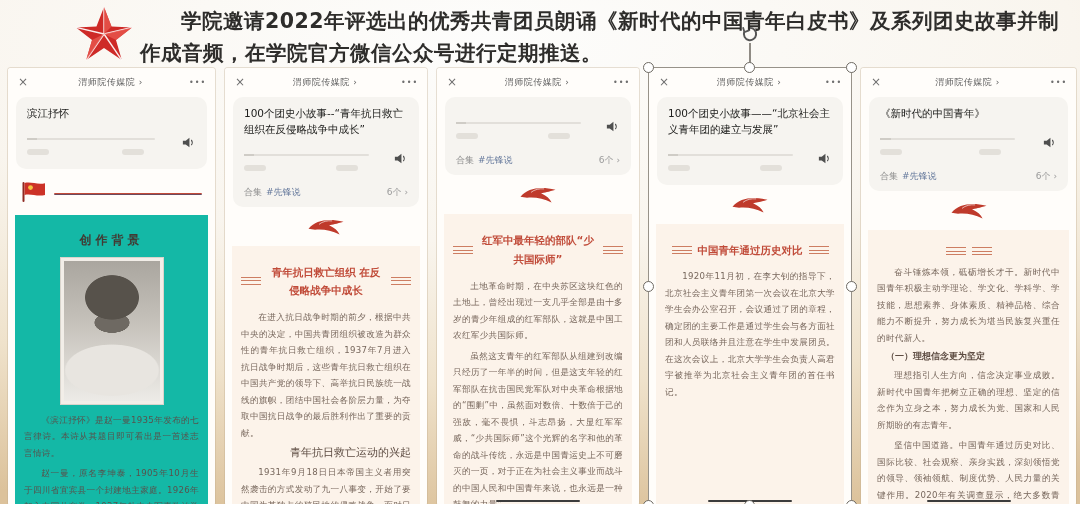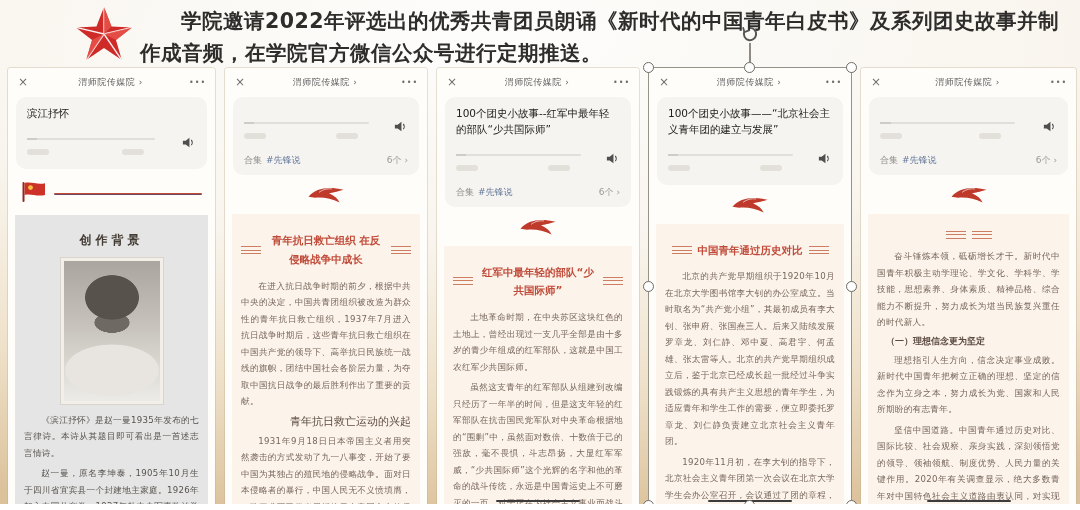--- a/index.html
+++ b/index.html
@@ -28,21 +28,21 @@
   .track:before{content:"";position:absolute;left:0;top:0;width:8%;height:100%;background:#cfccc6;}
   .tm{position:absolute;top:18px;width:22px;height:6px;border-radius:3px;background:#e3e0da;}
   .tm.t1{left:0}.tm.t2{left:56%}
   .spk{position:absolute;right:0;top:4px;width:15px;height:15px;}
   .coll{display:flex;justify-content:space-between;align-items:flex-end;margin-top:9px;font-size:9px;}
   .c-l{color:#8d8d8d;}.c-tag{color:#64789b;margin-left:4px;}.c-r{color:#9a9a9a;}
   .div-bird{margin:9px auto 0;width:42px;height:22px;flex-shrink:0;}
   .div-flag{display:flex;align-items:center;gap:7px;margin:12px 13px 0;flex-shrink:0;}
   .flagline{flex:1;height:2.5px;background:linear-gradient(180deg,#c24a38 55%,#6d4a5e 55%);border-radius:2px;}
   .article{flex:1;margin:8px 7px 0;background:#fcf3ea;overflow:hidden;padding:4px 9px 0;text-align:justify;}
-  .phone:nth-child(1) .article{background:#e5e5e5;}
+  .phone:nth-child(1) .article{background:#14b8a6;}
   .para{font-size:8.6px;line-height:1.92;color:#77675c;text-indent:2em;margin:4px 0;letter-spacing:.3px;}
   .phone:nth-child(1) .para{color:#57534d;}
   .h-red{display:flex;align-items:center;justify-content:center;gap:6px;margin:13px 0 9px;
     color:#c04a38;font-weight:bold;font-size:10.5px;line-height:1.8;text-align:center;}
   .h-red .htxt{max-width:150px;}
   .deco{width:20px;height:8px;flex-shrink:0;
     background:repeating-linear-gradient(180deg,#cd7d62 0 1px,transparent 1px 3.5px);}
   .h-dark{font-size:12px;font-weight:bold;color:#423a33;text-align:center;letter-spacing:4px;margin:13px 0 9px;}
   .subhead{font-size:11px;font-weight:normal;color:#5d4c42;text-align:right;margin:2px 0;}
   .subheadl{font-size:9px;font-weight:bold;color:#5d4c42;text-align:left;text-indent:1em;margin:4px 0;font-family:Liberation Serif, serif;}
@@ -130,20 +130,21 @@
 
   </div>
       <div class="phone">
     <div class="ph-in">
       <div class="topbar">
         <span class="x-ic">×</span>
         <span class="acct">渭师院传媒院 ›</span>
         <span class="more-ic">•••</span>
       </div>
       <div class="infocard">
+        <div class="a-title">100个团史小故事--“青年抗日救亡组织在反侵略战争中成长”</div>
         <div class="player">
           <div class="track"></div>
           <div class="tm t1"></div>
           <div class="tm t2"></div>
           <span class="spk">
             <svg viewBox="0 0 16 16" width="15" height="15">
               <path d="M2 6v4h3l4 3V3L5 6H2z" fill="#4f4f4f"></path>
               <path d="M11 5.2c1.2 1.6 1.2 4 0 5.6" stroke="#4f4f4f" stroke-width="1.1" fill="none"></path>
             </svg>
           </span>
@@ -175,21 +176,20 @@
 
   </div>
       <div class="phone">
     <div class="ph-in">
       <div class="topbar">
         <span class="x-ic">×</span>
         <span class="acct">渭师院传媒院 ›</span>
         <span class="more-ic">•••</span>
       </div>
       <div class="infocard">
-        <div class="a-title">100个团史小故事--红军中最年轻的部队“少共国际师”</div>
         <div class="player">
           <div class="track"></div>
           <div class="tm t1"></div>
           <div class="tm t2"></div>
           <span class="spk">
             <svg viewBox="0 0 16 16" width="15" height="15">
               <path d="M2 6v4h3l4 3V3L5 6H2z" fill="#4f4f4f"></path>
               <path d="M11 5.2c1.2 1.6 1.2 4 0 5.6" stroke="#4f4f4f" stroke-width="1.1" fill="none"></path>
             </svg>
           </span>
@@ -247,21 +247,20 @@
           <path d="M16 9 C20 5.5, 26 4.5, 31 5" stroke="#fff" stroke-width="1" fill="none" opacity=".7"></path>
         </svg>
       </div>
 
       <div class="article">
             <div class="h-red">
               <span class="deco"></span>
               <span class="htxt">中国青年通过历史对比</span>
               <span class="deco"></span>
             </div>
-            <div class="para">北京的共产党早期组织于1920年10月在北京大学图书馆李大钊的办公室成立。当时取名为“共产党小组”，其最初成员有李大钊、张申府、张国焘三人。后来又陆续发展罗章龙、刘仁静、邓中夏、高君宇、何孟雄、张太雷等人。北京的共产党早期组织成立后，鉴于北京已经成长起一批经过斗争实践锻炼的具有共产主义思想的青年学生，为适应青年和学生工作的需要，便立即委托罗章龙、刘仁静负责建立北京社会主义青年团。</div>
             <div class="para">1920年11月初，在李大钊的指导下，北京社会主义青年团第一次会议在北京大学学生会办公室召开，会议通过了团的章程，确定团的主要工作是通过学生会与各方面社团和人员联络并且注意在学生中发展团员。在这次会议上，北京大学学生会负责人高君宇被推举为北京社会主义青年团的首任书记。</div>
           </div>
       <div class="homebar"></div>
     </div>
     <div class="selection">
       <span class="sel-stem"></span>
       <span class="sel-rot">
         <svg viewBox="0 0 20 20" width="18" height="18">
           <path d="M10 3.2 a6.8 6.8 0 1 1 -6.4 4.4" fill="none" stroke="#555" stroke-width="2.2"></path>
           <path d="M2.2 2.4 l1.6 5.4 5.2-1.8" fill="none" stroke="#555" stroke-width="2"></path>
@@ -278,20 +277,21 @@
     </div>
   </div>
       <div class="phone">
     <div class="ph-in">
       <div class="topbar">
         <span class="x-ic">×</span>
         <span class="acct">渭师院传媒院 ›</span>
         <span class="more-ic">•••</span>
       </div>
       <div class="infocard">
+        <div class="a-title">《新时代的中国青年》</div>
         <div class="player">
           <div class="track"></div>
           <div class="tm t1"></div>
           <div class="tm t2"></div>
           <span class="spk">
             <svg viewBox="0 0 16 16" width="15" height="15">
               <path d="M2 6v4h3l4 3V3L5 6H2z" fill="#4f4f4f"></path>
               <path d="M11 5.2c1.2 1.6 1.2 4 0 5.6" stroke="#4f4f4f" stroke-width="1.1" fill="none"></path>
             </svg>
           </span>

